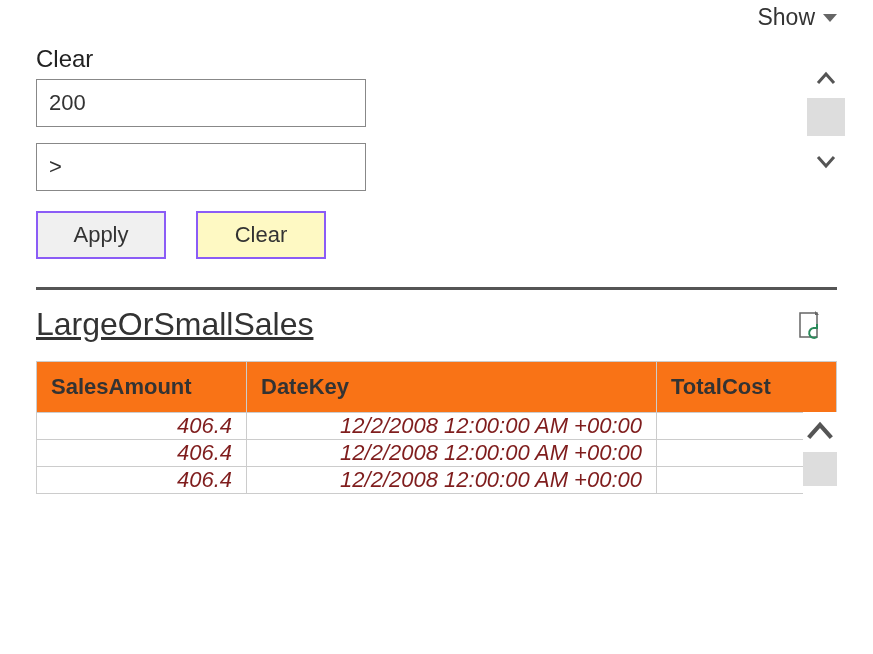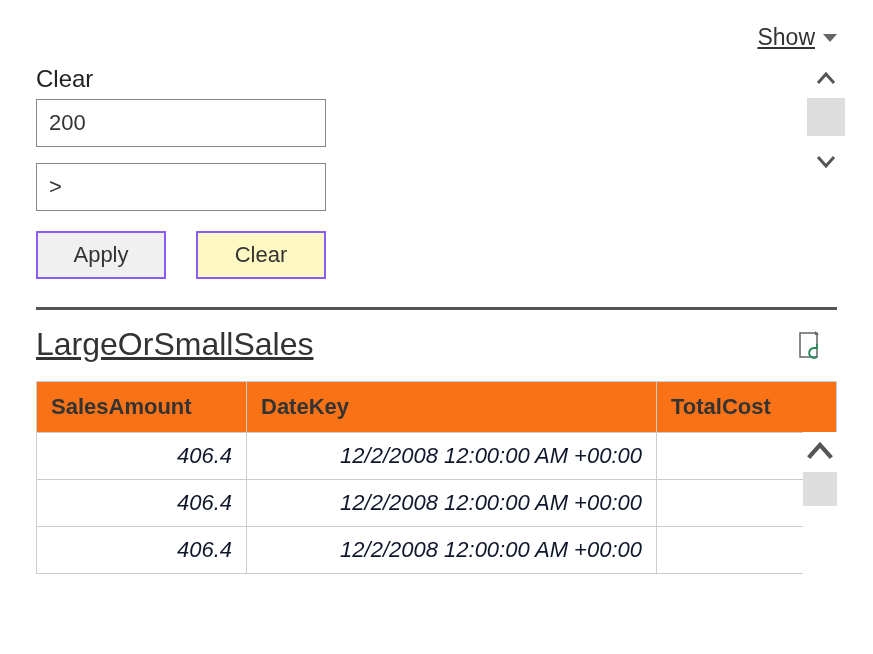--- a/index.html
+++ b/index.html
@@ -18,22 +18,21 @@
     }
     .container {
       padding: 0;
       position: relative;
       height: 100%;
     }
     .top-bar {
       display: flex;
       justify-content: flex-end;
       align-items: flex-start;
-      padding: 24px 36px 0 0;
-      text-decoration: underline;
+      padding: 4px 36px 0 0;
     }
     .show-dropdown {
       display: flex;
       align-items: center;
       gap: 8px;
       color: #333;
       font-size: 23px;
       cursor: pointer;
     }
     .show-dropdown .caret {
@@ -50,21 +49,21 @@
     .field-group {
       margin-bottom: 16px;
     }
     .field-label {
       font-size: 24px;
       color: #222;
       margin-bottom: 6px;
       display: block;
     }
     .text-input {
-      width: 290px;
+      width: 330px;
       height: 48px;
       border: 1px solid #888;
       padding: 0 12px;
       font-size: 22px;
       color: #333;
       font-family: inherit;
     }
     .button-row {
       display: flex;
       gap: 30px;
@@ -154,24 +153,24 @@
       background: #f97316;
       border: 1px solid #ccc;
       text-align: left;
       padding: 12px 14px;
       font-weight: 600;
       font-size: 22px;
       color: #333;
     }
     td {
       border: 1px solid #ccc;
-      padding: 10px 14px;
+      padding: 0 14px;
       font-size: 22px;
       font-style: italic;
-      color: #0f172a;
+      color: #7f1d1d;
       text-align: right;
       white-space: nowrap;
       overflow: hidden;
     }
     .col-sa { width: 210px; }
     .col-dk { width: 410px; }
     .col-tc { width: auto; }
     .table-scroll {
       position: absolute;
       right: 0;

